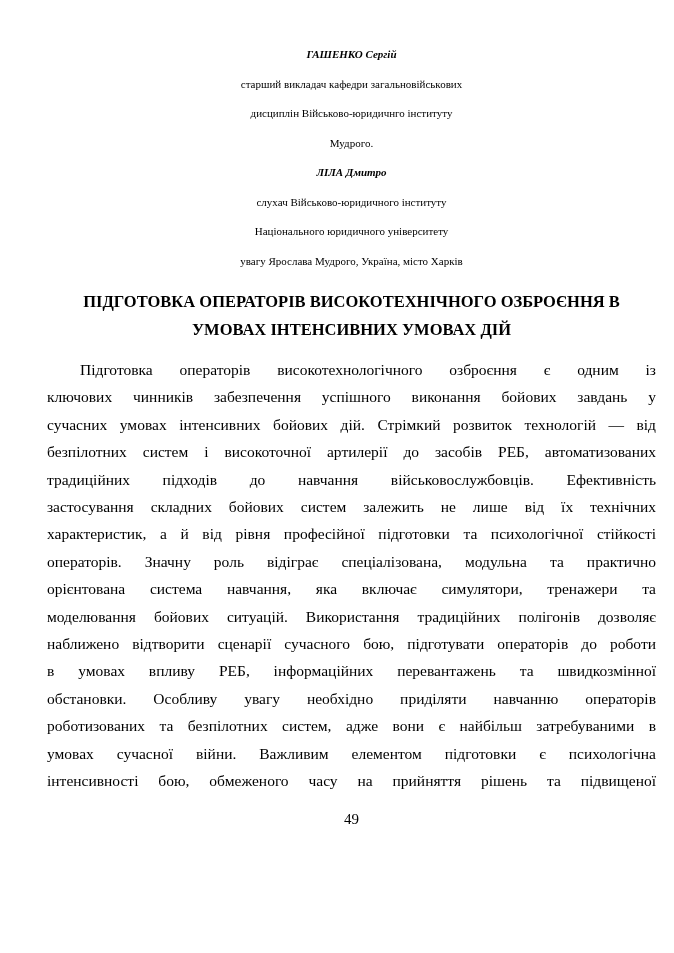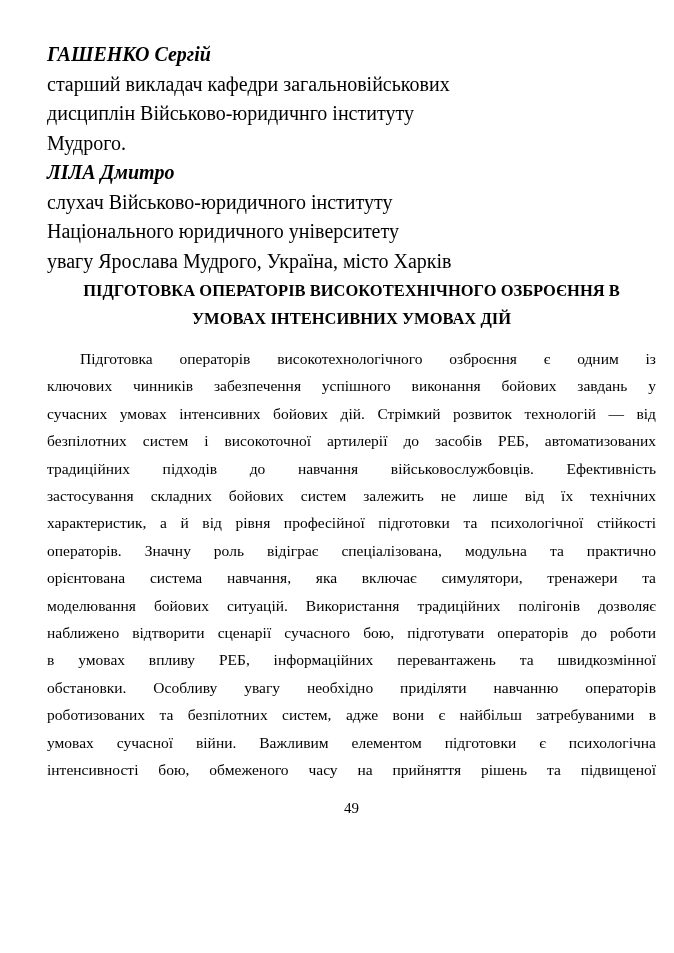--- a/index.html
+++ b/index.html
@@ -17,31 +17,31 @@
   .page {
     box-sizing: border-box;
     width: 674px;
     height: 953px;
     padding: 40px 18px 0 47px;
     background: #ffffff;
     overflow: hidden;
   }
   
   .byline {
-    text-align: left;
-    font-size: 20px;
+    text-align: center;
+    font-size: 11px;
     line-height: 29.5px;
   }
   .byline .author-name {
     font-weight: bold;
     font-style: italic;
   }
   
   .paper-title {
-    margin-top: 1px;
+    margin-top: 12px;
     text-align: center;
     font-weight: bold;
     font-size: 16.5px;
     line-height: 28px;
   }
   
   .body-text {
     margin-top: 12px;
     font-size: 15.5px;
     line-height: 27.4px;

